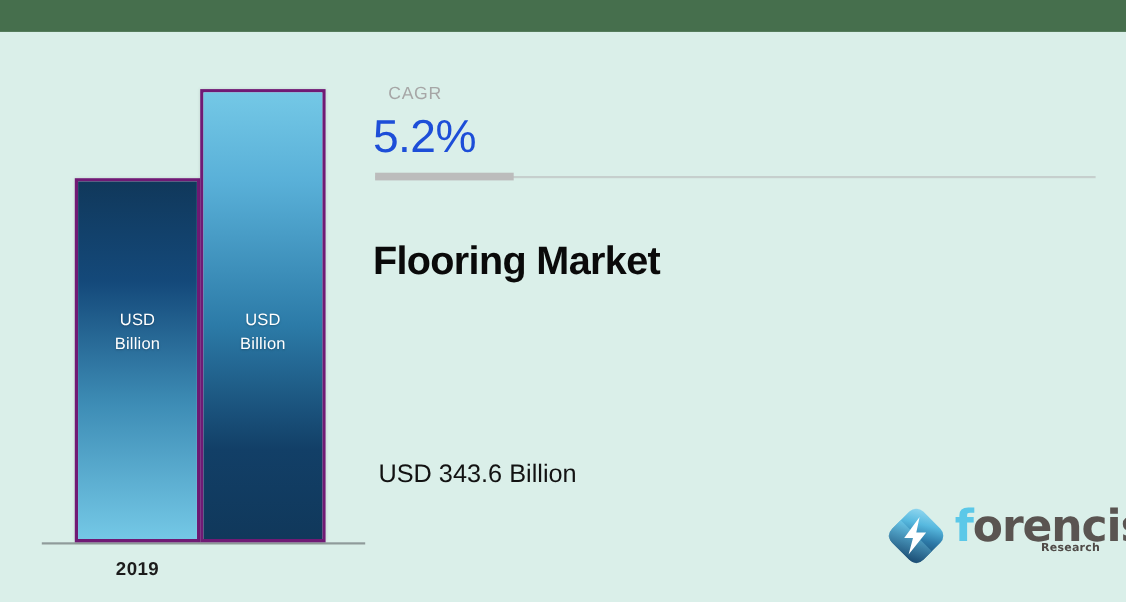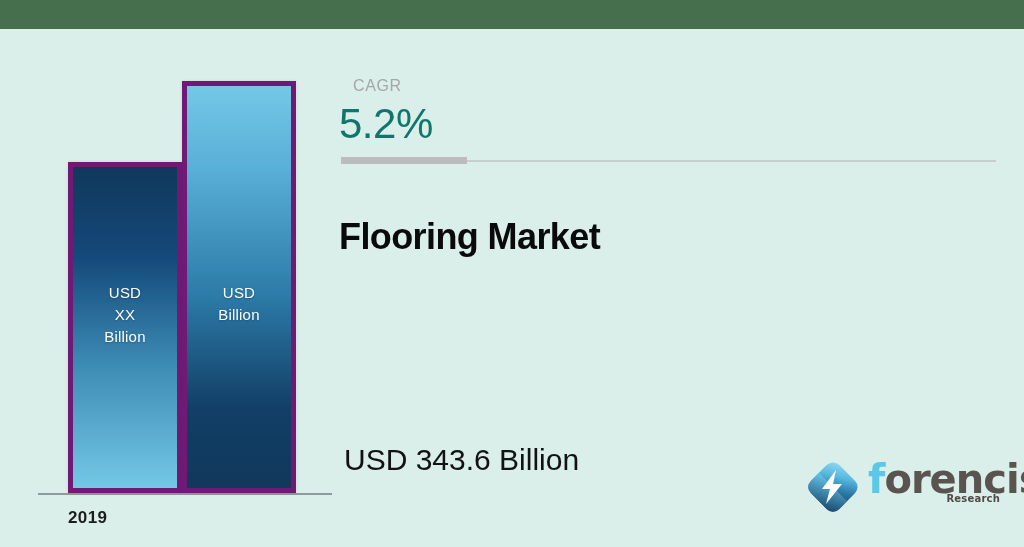--- a/index.html
+++ b/index.html
@@ -46,21 +46,21 @@
     left: 38px;
     top: 464px;           
     width: 294px;
     height: 2px;
     background: #8f9b9a;
   }
 
   .bar {
     position: absolute;
     bottom: 54px;         
-    border: 5px solid #701a75;
+    border: 3px solid #701a75;
     box-sizing: border-box;
     box-shadow: 0 0 3px rgba(0,0,0,0.10);
   }
 
   .bar-inner {
     position: absolute;
     inset: 0;
   }
 
   .bar-2019 {
@@ -92,21 +92,21 @@
     letter-spacing: 0.2px;
     text-shadow: 0 1px 2px rgba(0,0,0,0.25);
   }
   .bar-2019 .bar-label { top: 115px; }
   .bar-2024 .bar-label { top: 196px; }
 
   .tick-label {
     position: absolute;
     top: 479px;            
     width: 114px;
-    text-align: left;
+    text-align: center;
     font-size: 17px;
     font-weight: bold;
     color: #1c1c1c;
     letter-spacing: 0.4px;
   }
   .tick-2019 { left: 68px; }
   .tick-2024 { left: 182px; }
 
   
   .cagr-label {
@@ -118,21 +118,21 @@
     letter-spacing: 0.6px;
     margin-left: 12px;
   }
 
   .cagr-value {
     position: absolute;
     left: 339px;
     top: 99px;
     font-size: 42px;
     font-weight: normal;
-    color: #0f766e;
+    color: #1d4ed8;
     letter-spacing: -0.5px;
     line-height: 50px;
   }
 
   .divider-wrap {
     position: absolute;
     left: 341px;
     top: 157px;
     width: 655px;
     height: 7px;
@@ -169,23 +169,22 @@
     left: 340px;
     top: 327px;
     font-size: 19px;
     color: #1b1b1b;
   }
 
   .forecast-value {
     position: absolute;
     left: 344px;
     top: 417px;
-    font-size: 30px;
+    font-size: 23px;
     color: #121212;
-    margin-top: 26px;
   }
 
   
   .logo {
     position: absolute;
     left: 802px;
     top: 452px;
     width: 200px;
     height: 72px;
   }
@@ -238,21 +237,20 @@
   <div class="top-band"></div>
 
   <div class="chart-area">
 
     <div class="axis-line"></div>
 
     <div class="bar bar-2019">
       <div class="bar-inner"></div>
       <div class="bar-label">
         <div>USD</div>
-        <div>XX</div>
         <div>Billion</div>
       </div>
     </div>
 
     <div class="bar bar-2024">
       <div class="bar-inner"></div>
       <div class="bar-label">
         <div>USD</div>
         <div>Billion</div>
       </div>

